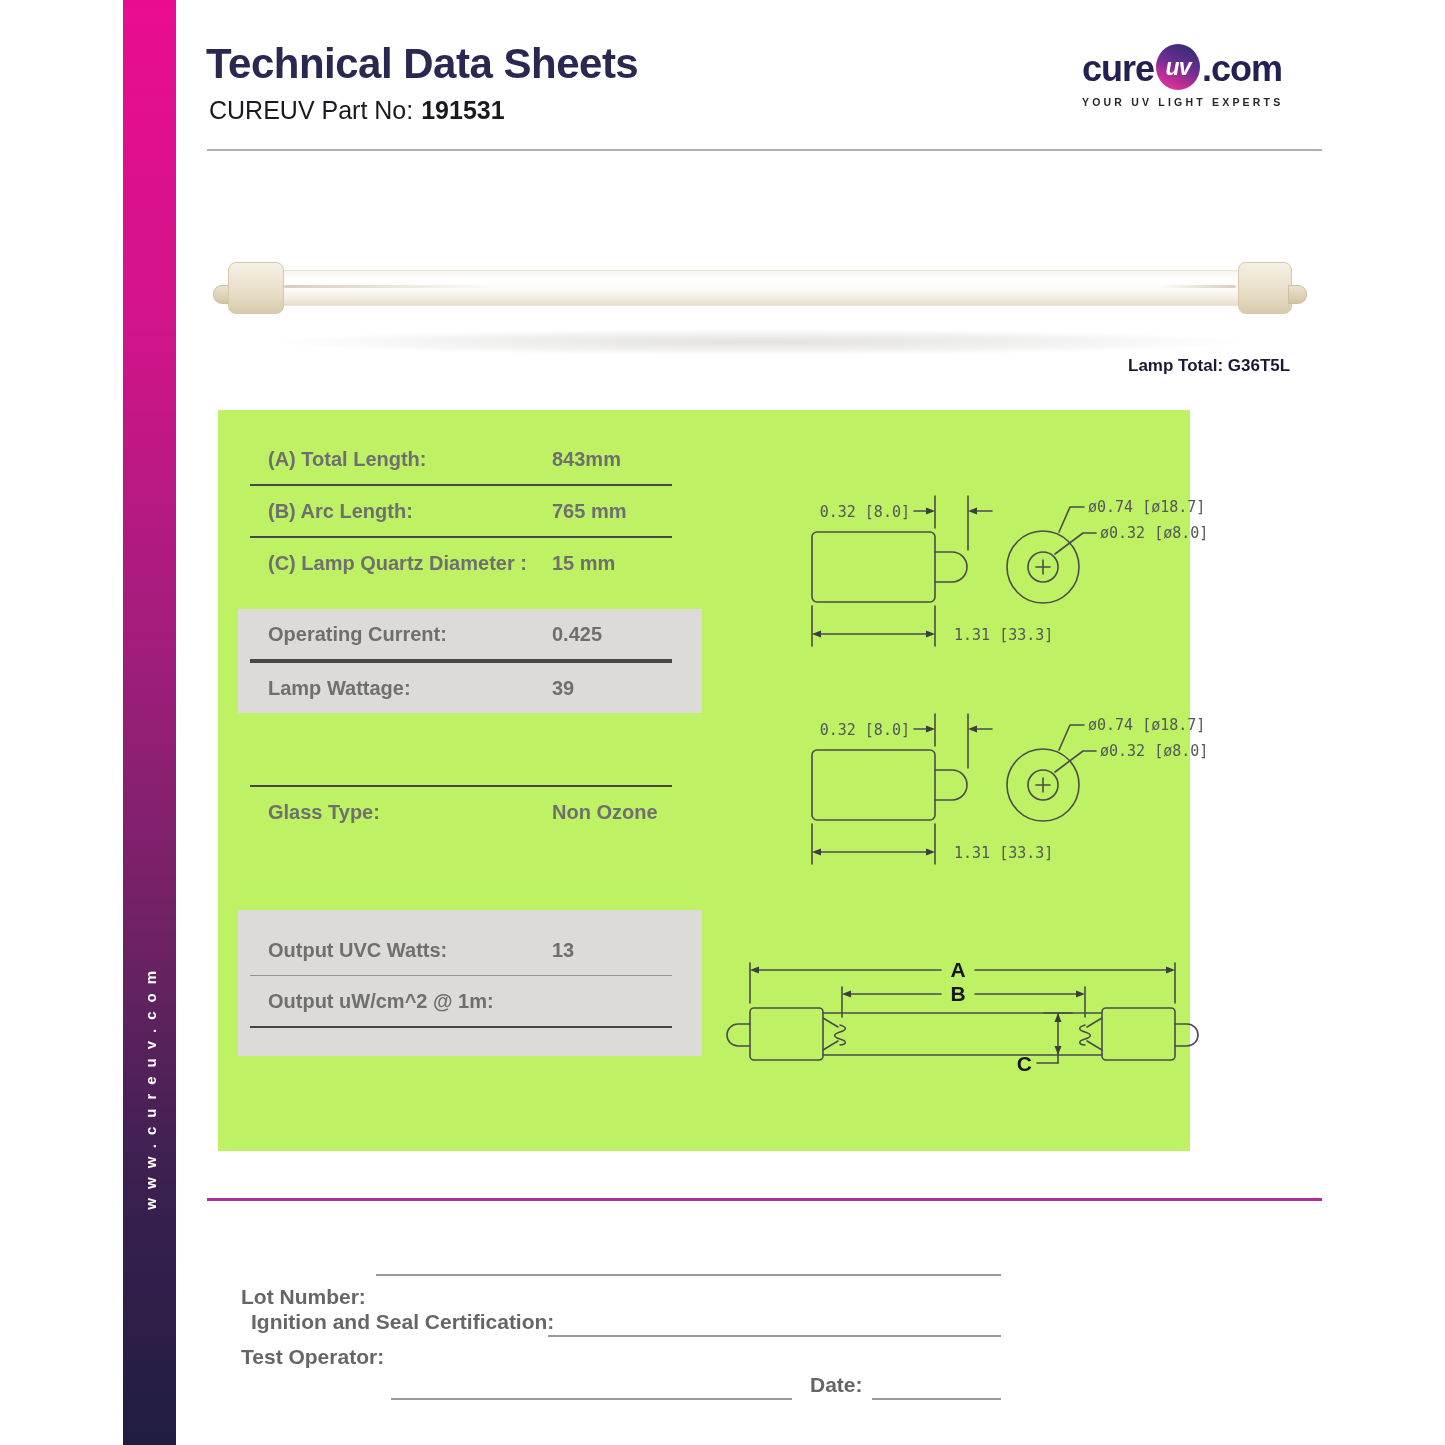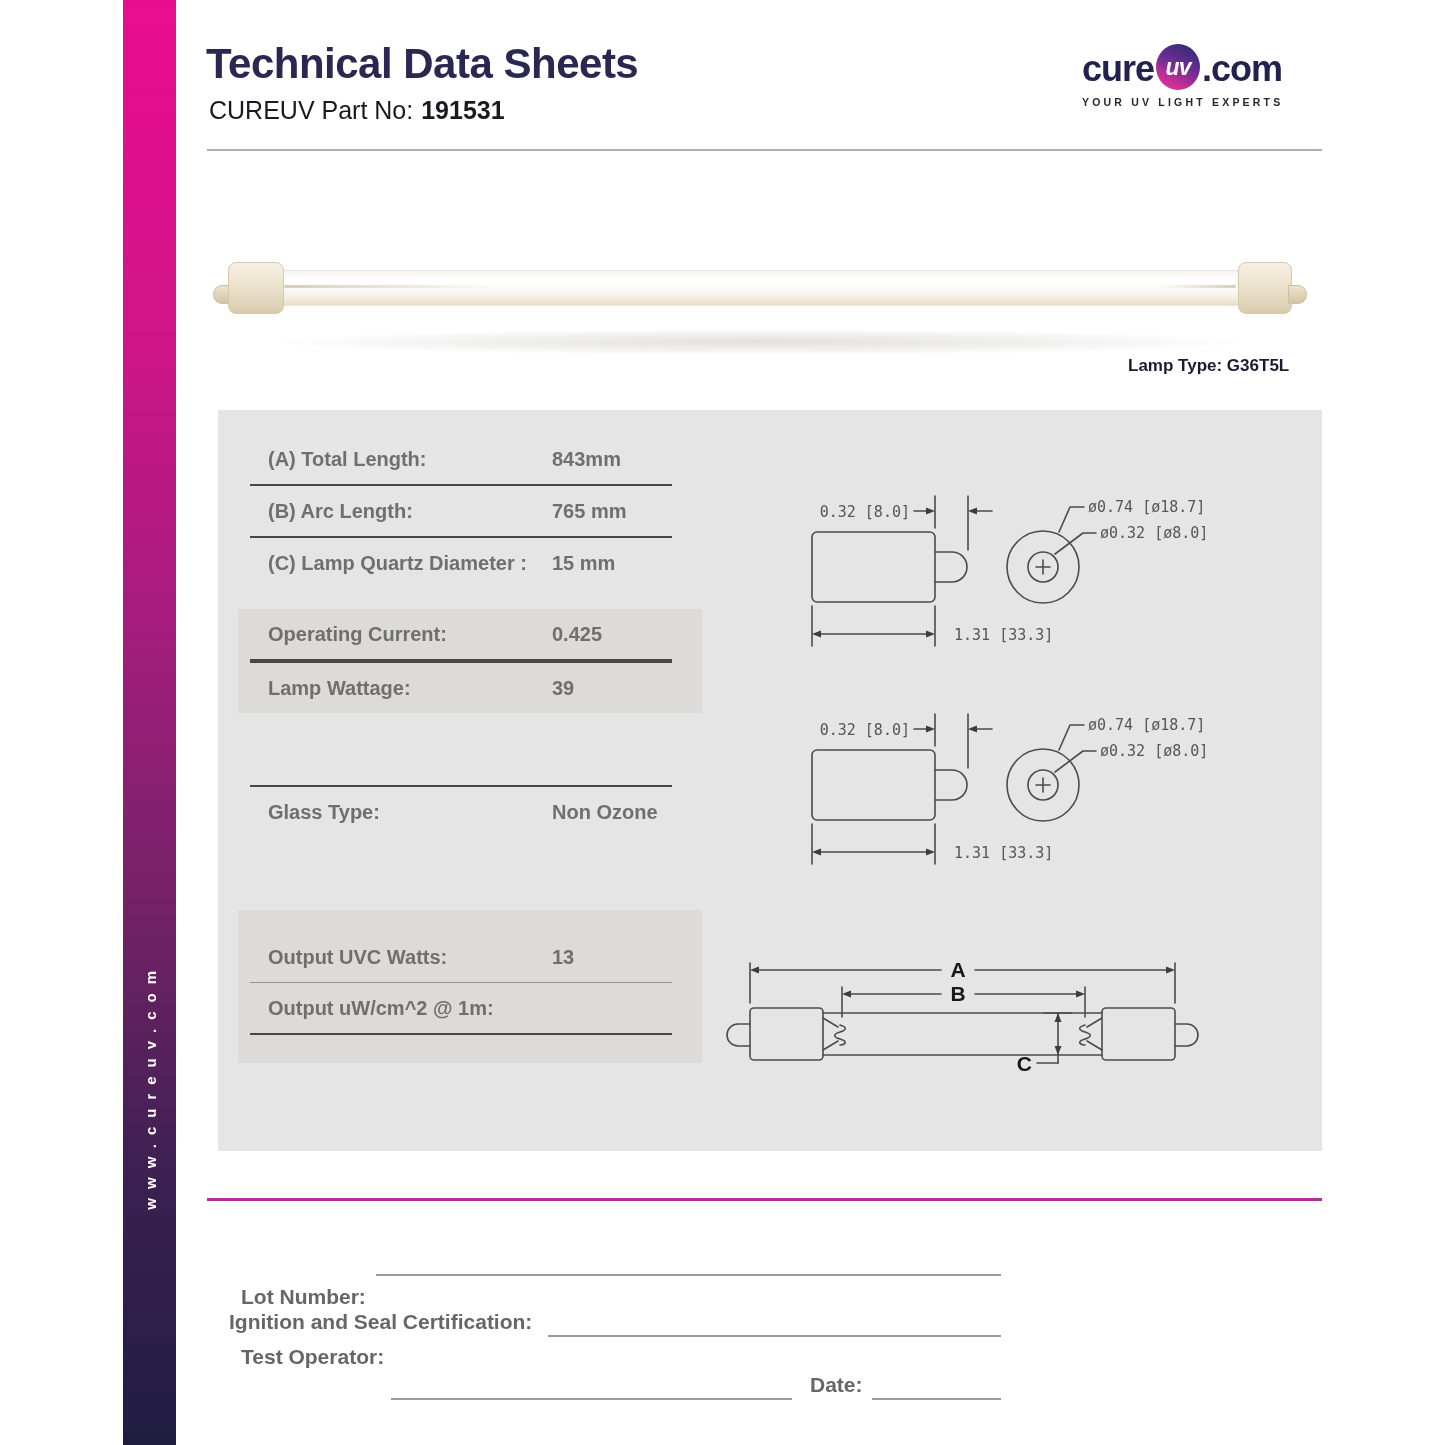--- a/index.html
+++ b/index.html
@@ -47,24 +47,24 @@
   .lamp-electrode{position:absolute;height:3px;border-radius:2px;}
   .electrode-left{left:284px;top:285px;width:210px;
                   background:linear-gradient(90deg,rgba(205,190,163,.75),rgba(205,190,163,0));}
   .electrode-right{left:1160px;top:285px;width:76px;
                    background:linear-gradient(270deg,rgba(205,190,163,.75),rgba(205,190,163,0));}
   .lamp-shadow{position:absolute;left:280px;top:329px;width:960px;height:26px;
                background:radial-gradient(ellipse at center,rgba(95,88,80,.18) 0%,rgba(95,88,80,.08) 45%,rgba(95,88,80,0) 72%);}
   .lamp-type{position:absolute;left:1128px;top:356px;font-size:17px;font-weight:700;color:#1b1a33;}
 
   
-  .panel{position:absolute;left:218px;top:410px;width:1104px;height:741px;background:#e5e5e5;}
+  .panel{position:absolute;left:218px;top:410px;width:972px;height:741px;background:#bef264;}
   .spec-group{position:absolute;left:20px;width:464px;}
   .spec-group.block{background:#dcdbd8;}
-  .g1{top:24px;}  .g2{top:199px;}  .g3{top:375px;}  .g4{top:500px;padding:22px 0 28px 0;}
+  .g1{top:24px;}  .g2{top:199px;}  .g3{top:375px;}  .g4{top:500px;padding:15px 0 28px 0;}
   .spec-row{height:50px;display:grid;grid-template-columns:284px 1fr;align-items:center;
             padding-left:30px;}
   .spec-label,.spec-value{font-size:20px;font-weight:700;color:#6f6f6f;}
   .spec-divider{height:0;border-top:2px solid #474747;margin:0 30px 0 12px;}
   .spec-divider.light{border-top:1px solid #949494;}
 
   
   .cap-drawing{position:absolute;left:570px;width:430px;height:170px;}
   .d1{top:80px;} .d2{top:298px;}
   .lamp-drawing{position:absolute;left:497px;top:535px;width:495px;height:145px;}
@@ -72,21 +72,21 @@
       stroke:#4b4b4b;stroke-width:1.6;fill:none;stroke-linejoin:round;stroke-linecap:round;}
   .cad-arrows polygon{fill:#3d3d3d;stroke:none;}
   .cad{font-family:"DejaVu Sans Mono",monospace;font-size:15px;fill:#55555a;}
   .dim-letter{font-family:"Liberation Sans",sans-serif;font-size:21px;font-weight:700;fill:#17171c;}
 
   
   .form-rule{position:absolute;left:207px;top:1198px;width:1115px;height:3px;background:#b02e99;}
   .form-label{position:absolute;font-size:21px;font-weight:700;color:#666666;}
   .form-line{position:absolute;height:0;border-bottom:2px solid #9b9b9b;}
   .lot-label{left:241px;top:1249px;margin-top:36px;}   .lot-line{left:376px;top:1274px;width:625px;}
-  .cert-label{left:229px;top:1310px;}  .cert-line{left:548px;top:1335px;width:453px;}
+  .cert-label{left:251px;top:1310px;}  .cert-line{left:548px;top:1335px;width:453px;}
   .op-label{left:241px;top:1345px;}    .op-line{left:391px;top:1398px;width:401px;}
   .date-label{left:810px;top:1373px;}  .date-line{left:872px;top:1398px;width:129px;}
 </style>
 </head>
 <body>
 
 <div class="page">
 
   <div class="sidebar">
     <span class="sidebar-text">www.cureuv.com</span>
@@ -111,21 +111,21 @@
   <div class="lamp-photo">
     <div class="lamp-shadow"></div>
     <div class="lamp-pin pin-left"></div>
     <div class="lamp-tube"></div>
     <div class="lamp-electrode electrode-left"></div>
     <div class="lamp-electrode electrode-right"></div>
     <div class="lamp-cap cap-left"></div>
     <div class="lamp-cap cap-right"></div>
     <div class="lamp-pin pin-right"></div>
   </div>
-  <div class="lamp-type">Lamp Type: G36T5L</div>
+  <div class="lamp-type">Lamp Total: G36T5L</div>
 
   <div class="panel">
 
     <div class="spec-group g1">
       <div class="spec-row">
         <span class="spec-label">(A) Total Length:</span>
         <span class="spec-value">843mm</span>
       </div>
       <div class="spec-divider"></div>
       <div class="spec-row">

